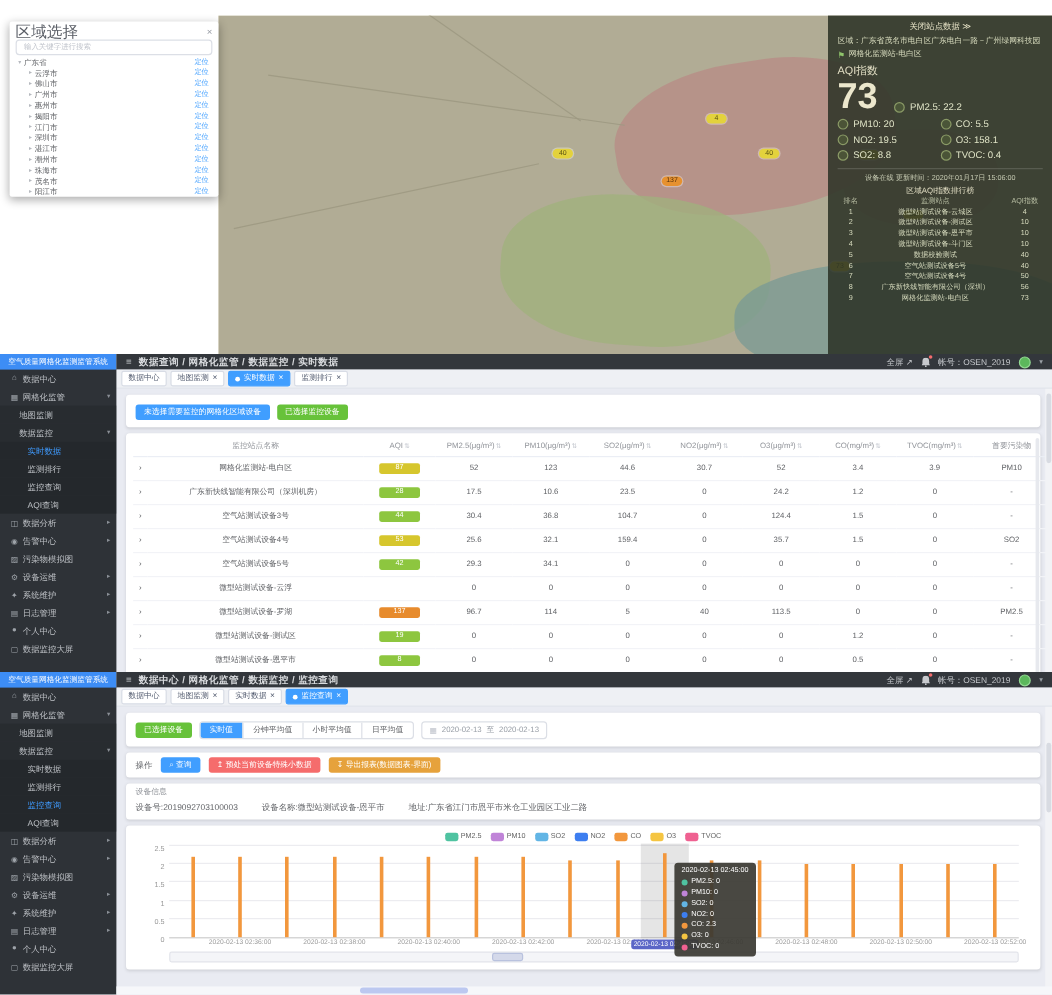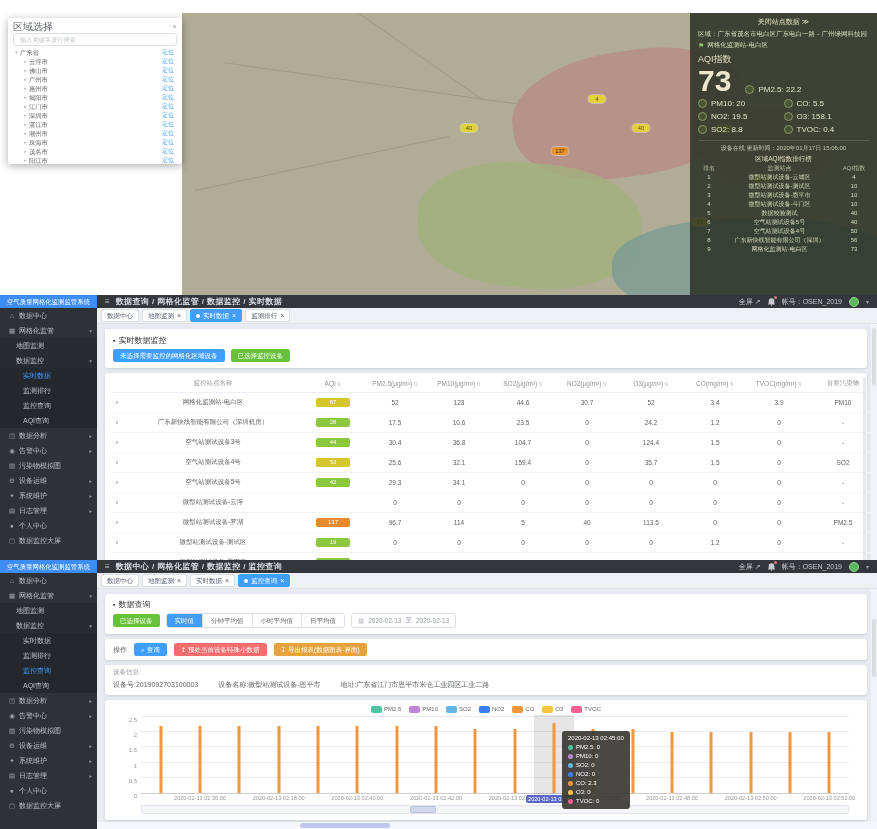--- a/index.html
+++ b/index.html
@@ -36,21 +36,21 @@
   .marker{position:absolute;transform:translate(-50%,-50%);min-width:13px;padding:0 2px;height:8px;
           line-height:8px;border-radius:4px;font-size:5.8px;text-align:center;color:#5a5212;
           background:#e3d23c;box-shadow:0 0 0 1px rgba(255,255,255,.35);}
   .marker.orange{background:#e6912f;color:#55300a;}
 
   
   .rpanel{position:absolute;left:8px;top:18px;width:174px;height:146px;background:#fff;
           border-radius:2px;box-shadow:0 2px 8px rgba(0,0,0,.33);z-index:6;box-sizing:border-box;
           padding:3px 5px;font-size:6.5px;color:#606266;overflow:hidden;}
   .rp-head{display:flex;align-items:center;height:11px;}
-  .rp-title{font-size:10px;color:#5a5e66;}
+  .rp-title{font-size:13px;color:#5a5e66;}
   .rp-close{margin-left:auto;color:#9a9ea6;font-size:8px;}
   .rp-search{height:11px;border:1px solid #dcdfe6;border-radius:3px;margin:1px 0 2px 0;
              display:flex;align-items:center;padding:0 4px;}
   .rp-search input{border:0;outline:0;width:100%;font-size:6.2px;color:#606266;
              font-family:"Liberation Sans","DejaVu Sans",sans-serif;}
   .rp-search input::placeholder{color:#c0c4cc;}
   .trow{display:flex;align-items:center;height:9px;line-height:9px;white-space:nowrap;}
   .trow .tc{width:7px;color:#b6b9bf;font-size:5px;text-align:center;}
   .trow.child{padding-left:9px;}
   .trow .tl{color:#606266;font-size:6.3px;}
@@ -483,24 +483,20 @@
         <span>实时数据</span>
         <span class="x">×</span>
       </div>
       <div class="tab">
         <span>监测排行</span>
         <span class="x">×</span>
       </div>
     </div>
   <div class="content">
     <div class="card c-label">
-      <div class="sec-label">
-        <span class="sq">▪</span>
-        <span>实时数据监控</span>
-      </div>
       <div class="btnrow">
         <span class="btn blue">未选择需要监控的网格化区域设备</span>
         <span class="btn green">已选择监控设备</span>
       </div>
     </div>
     <div class="card c-table">
       <table class="rt-table">
         <colgroup id="rt-colgroup">
             <col width="12">
             <col width="180">
@@ -762,24 +758,20 @@
         <span class="x">×</span>
       </div>
       <div class="tab active">
         <span class="dot"></span>
         <span>监控查询</span>
         <span class="x">×</span>
       </div>
     </div>
   <div class="content">
     <div class="card c-query">
-      <div class="sec-label">
-        <span class="sq">▪</span>
-        <span>数据查询</span>
-      </div>
       <div class="qrow">
         <span class="btn green">已选择设备</span>
         <span class="seg" id="segments">
             <span class="sg active">实时值</span>
             <span class="sg">分钟平均值</span>
             <span class="sg">小时平均值</span>
             <span class="sg">日平均值</span>
           </span>
         <span class="datebox">
           <span class="cal">▦</span>

